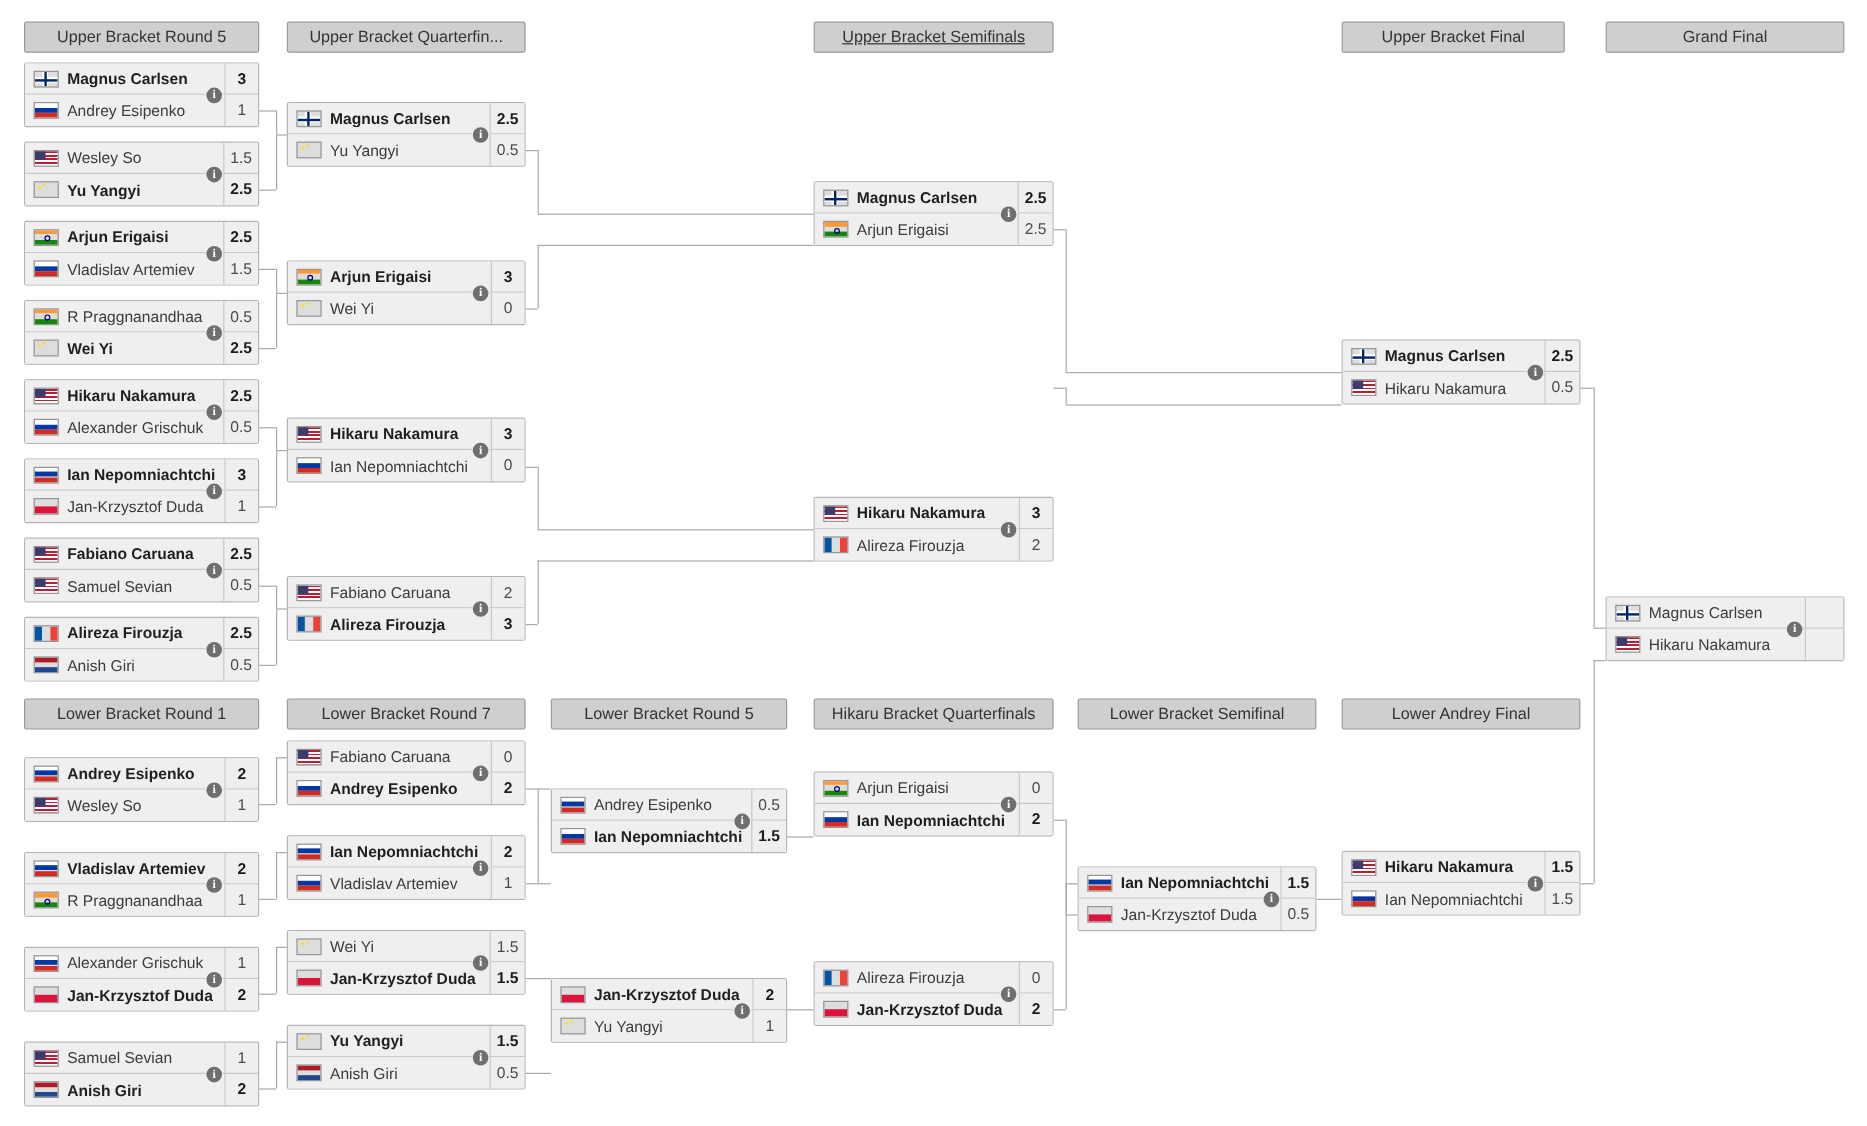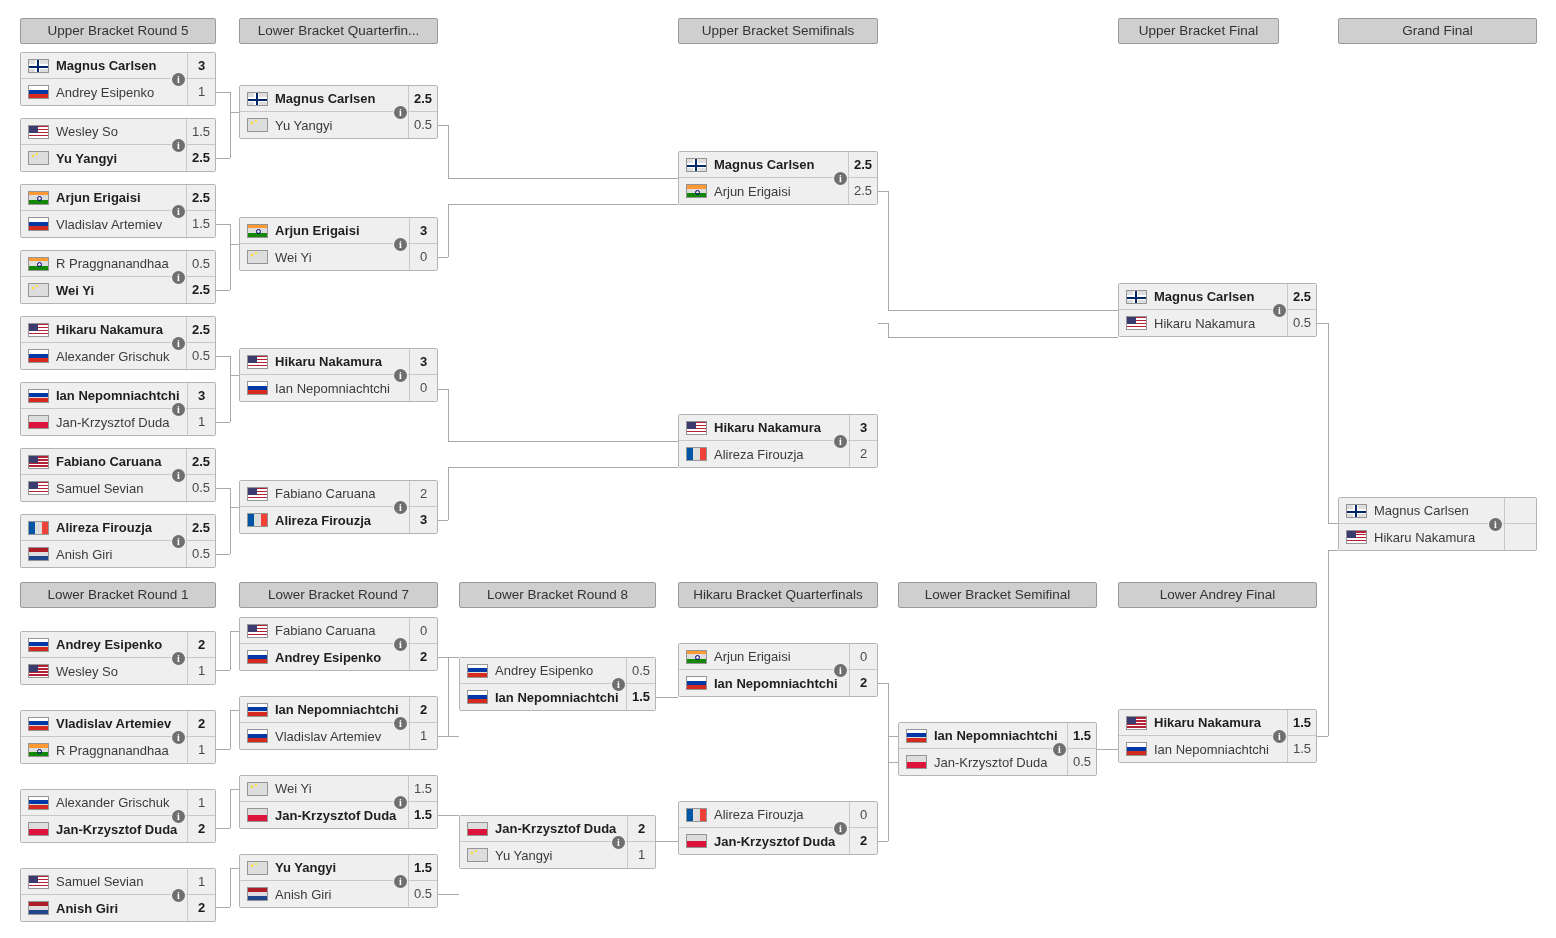--- a/index.html
+++ b/index.html
@@ -206,27 +206,27 @@
     <div class="conn h" style="left: 656px; top: 697px; width: 22px; background: rgb(169, 169, 169);"></div>
     <div class="conn h" style="left: 656px; top: 841px; width: 22px; background: rgb(169, 169, 169);"></div>
     <div class="conn h" style="left: 878px; top: 683px; width: 10px; background: rgb(169, 169, 169);"></div>
     <div class="conn v" style="left: 888px; top: 683px; height: 79px; background: rgb(169, 169, 169);"></div>
     <div class="conn h" style="left: 888px; top: 762px; width: 10px; background: rgb(169, 169, 169);"></div>
     <div class="conn h" style="left: 878px; top: 841px; width: 10px; background: rgb(169, 169, 169);"></div>
     <div class="conn v" style="left: 888px; top: 736px; height: 105px; background: rgb(169, 169, 169);"></div>
     <div class="conn h" style="left: 888px; top: 736px; width: 10px; background: rgb(169, 169, 169);"></div>
     <div class="conn h" style="left: 1097px; top: 749px; width: 21px; background: rgb(169, 169, 169);"></div>
     <div class="round-header" style="left: 20px; top: 18px; width: 196px;">Upper Bracket Round 5</div>
-    <div class="round-header" style="left: 239px; top: 18px; width: 199px;">Lower Bracket Quarterfin...</div>
-    <div class="round-header" style="left: 678px; top: 18px; width: 200px;">Upper Bracket Semifinals</div>
-    <div class="round-header" style="left: 1118px; top: 18px; width: 161px;">Upper Bracket Final</div>
+    <div class="round-header" style="left: 239px; top: 18px; width: 199px;">Upper Bracket Quarterfin...</div>
+    <div class="round-header" style="left: 678px; top: 18px; width: 200px; text-decoration: underline;">Upper Bracket Semifinals</div>
+    <div class="round-header" style="left: 1118px; top: 18px; width: 186px;">Upper Bracket Final</div>
     <div class="round-header" style="left: 1338px; top: 18px; width: 199px;">Grand Final</div>
     <div class="round-header" style="left: 20px; top: 582px; width: 196px;">Lower Bracket Round 1</div>
     <div class="round-header" style="left: 239px; top: 582px; width: 199px;">Lower Bracket Round 7</div>
-    <div class="round-header" style="left: 459px; top: 582px; width: 197px;">Lower Bracket Round 8</div>
+    <div class="round-header" style="left: 459px; top: 582px; width: 197px;">Lower Bracket Round 5</div>
     <div class="round-header" style="left: 678px; top: 582px; width: 200px;">Hikaru Bracket Quarterfinals</div>
     <div class="round-header" style="left: 898px; top: 582px; width: 199px;">Lower Bracket Semifinal</div>
     <div class="round-header" style="left: 1118px; top: 582px; width: 199px;">Lower Andrey Final</div>
     <div class="match" style="left: 20px; top: 52px; width: 196px;">
       <div class="slot first win">
         <span class="flag fl-no">
           <span class="cr"></span>
           <span class="cr2"></span>
         </span>
         <span class="pname">Magnus Carlsen</span>

